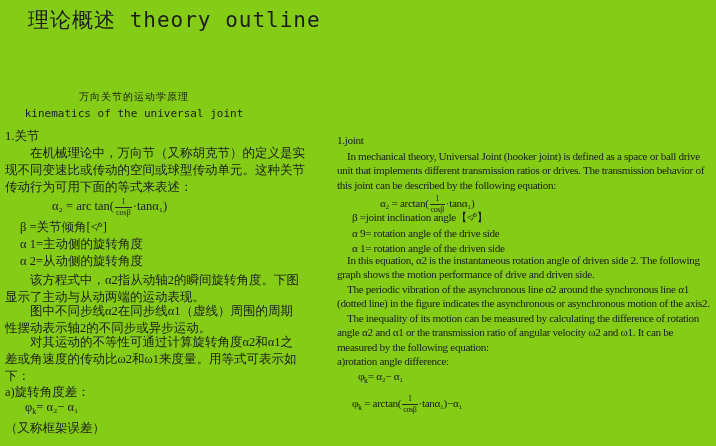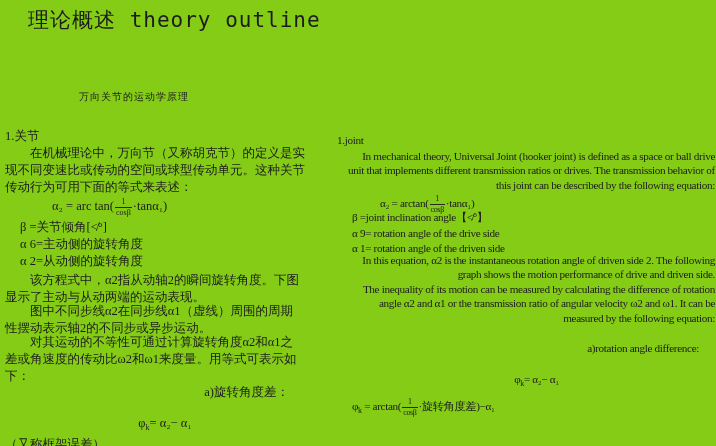--- a/index.html
+++ b/index.html
@@ -22,21 +22,21 @@
   .subtitle .zh { font-size: 10px; line-height: 17px; letter-spacing: 1px; }
   .subtitle .en { font-size: 12.5px; line-height: 17px; font-family: "DejaVu Sans Mono", "DejaVu Sans", monospace; font-size: 11px; }
 
   .col { position: absolute; }
   .col-left  { left: 5px;  top: 128px; width: 300px; font-size: 12.5px; line-height: 17px; }
   .col-right { left: 337px; top: 133px; width: 378px; font-size: 11.2px; line-height: 14.5px; letter-spacing: -0.35px; }
 
   .heading { margin: 0; font-weight: normal; }
   .para { margin: 0; }
   .col-left  .para { text-indent: 2em; }
-  .col-right .para { text-indent: 10px; text-align: right; }
+  .col-right .para { text-indent: 10px; }
 
   .col-left  .p1 { margin-top: 0; }
   .col-right .p1 { margin-top: 1px; }
 
   .formula { white-space: nowrap; }
   .col-left  .formula-main { margin: 1px 0 2px 47px; }
   .col-right .formula-main { margin: 2px 0 0 43px; }
 
   .frac {
     display: inline-block; vertical-align: middle; text-align: center;
@@ -47,54 +47,55 @@
 
   .defs { margin: 2px 3px 0 0; padding-left: 15px; }
   .col-left  .defs { line-height: 17px; }
   .col-right .defs { margin-top: -4px; line-height: 15.5px; }
 
   .col-left  .p2 { margin-top: 2px; }
   .col-right .p2 { margin-top: -4px; }
   .col-left  .p3 { margin-top: -3px; }
   .col-left  .p4 { margin-top: -3px; }
 
-  .item-a { margin: 16px; text-align: right; }
+  .item-a { margin: 0; }
   .col-left .item-a { margin-top: -1px; }
 
-  .phi-line { white-space: nowrap; text-align: center; }
+  .phi-line { white-space: nowrap; }
   .col-left  .phi-line { margin: -2px 0 0 20px; }
   .col-right .phi-line { margin: 0 0 0 21px; }
   .sub { font-size: 8px; vertical-align: -3px; }
 
   .note { margin: 0; }
   .col-right .formula-bottom { margin: 6px 0 16px 15px; }
 </style>
 </head>
 <body>
 
 <div class="page">
 
   <h1 class="title">理论概述 theory outline</h1>
 
   <div class="subtitle">
     <div class="zh">万向关节的运动学原理</div>
+    <div class="en">kinematics of the universal joint</div>
   </div>
 
   <div class="col col-left">
     <div class="heading">1.关节</div>
 
     <p class="para p1">在机械理论中，万向节（又称胡克节）的定义是实现不同变速比或传动的空间或球型传动单元。这种关节传动行为可用下面的等式来表述：</p>
 
     <div class="formula formula-main">
       <span>α₂ = arc tan(</span><span class="frac"><span class="num">1</span><span class="den">cosβ</span></span><span>·tanα₁)</span>
     </div>
 
     <div class="defs">
       <div>β =关节倾角[≮°]</div>
-      <div>α 6=主动侧的旋转角度</div>
+      <div>α 1=主动侧的旋转角度</div>
       <div>α 2=从动侧的旋转角度</div>
     </div>
 
     <p class="para p2">该方程式中，α2指从动轴2的瞬间旋转角度。下图显示了主动与从动两端的运动表现。</p>
     <p class="para p3">图中不同步线α2在同步线α1（虚线）周围的周期性摆动表示轴2的不同步或异步运动。</p>
     <p class="para p4">对其运动的不等性可通过计算旋转角度α2和α1之差或角速度的传动比ω2和ω1来度量。用等式可表示如下：</p>
 
     <p class="item-a">a)旋转角度差：</p>
 
     <div class="phi-line">
@@ -114,27 +115,28 @@
       <span>α₂ = arctan(</span><span class="frac"><span class="num">1</span><span class="den">cosβ</span></span><span>·tanα₁)</span>
     </div>
 
     <div class="defs">
       <div>β =joint inclination angle【≮°】</div>
       <div>α 9= rotation angle of the drive side</div>
       <div>α 1= rotation angle of the driven side</div>
     </div>
 
     <p class="para p2">In this equation, α2 is the instantaneous rotation angle of driven side 2. The following graph shows the motion performance of drive and driven side.</p>
+    <p class="para p3">The periodic vibration of the asynchronous line α2 around the synchronous line α1 (dotted line) in the figure indicates the asynchronous or asynchronous motion of the axis2.</p>
     <p class="para p4">The inequality of its motion can be measured by calculating the difference of rotation angle α2 and α1 or the transmission ratio of angular velocity ω2 and ω1. It can be measured by the following equation:</p>
 
     <p class="item-a">a)rotation angle difference:</p>
 
     <div class="phi-line">
       <span>φ</span><sub class="sub">k</sub><span>= α₂− α₁</span>
     </div>
 
 
     <div class="formula formula-bottom">
-      <span>φ</span><sub class="sub">k</sub><span> = arctan(</span><span class="frac"><span class="num">1</span><span class="den">cosβ</span></span><span>·旋转角度差)−α₁</span>
+      <span>φ</span><sub class="sub">k</sub><span> = arctan(</span><span class="frac"><span class="num">1</span><span class="den">cosβ</span></span><span>·tanα₁)−α₁</span>
     </div>
   </div>
 
 </div>
 
 </body></html>

